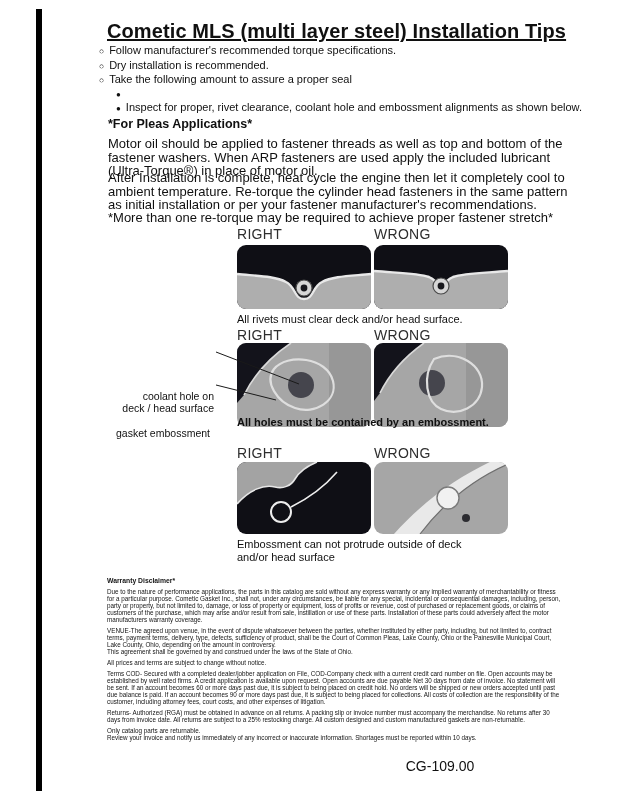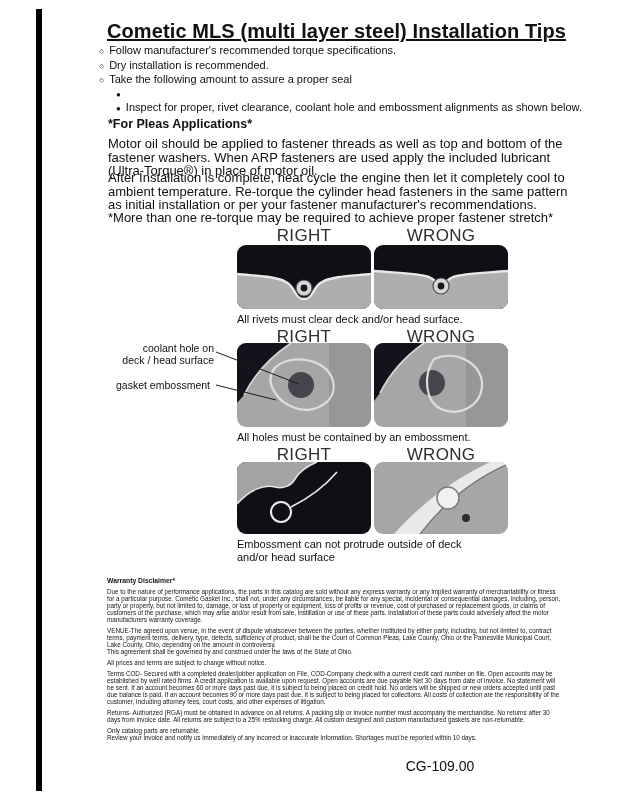--- a/index.html
+++ b/index.html
@@ -10,29 +10,29 @@
   .tips{position:absolute;left:99px;top:44px;}
   .tip{display:flex;align-items:baseline;gap:5px;font-size:11px;line-height:13.5px;}
   .tip .mk{flex:0 0 auto;}
   .mk-o{font-size:8.5px;}
   .mk-f{font-size:8px;}
   .tip.sub{margin-left:17px;}
   .diesel-heading{position:absolute;left:108px;top:117px;font-size:12.5px;font-weight:700;}
   .para{position:absolute;left:108px;width:474px;font-size:13px;line-height:13.5px;}
   .p1{top:137px;} .p2{top:171px;} .note{top:211px;width:480px;}
   .diagrams{position:absolute;left:0;top:224px;width:618px;height:352px;}
-  .dg-label{position:absolute;width:134px;text-align:center;font-size:17px;color:#2e2e2e;letter-spacing:.3px;}
+  .dg-label{position:absolute;width:134px;font-size:14px;color:#2e2e2e;letter-spacing:.3px;}
   .dg-r{left:237px;} .dg-w{left:374px;}
   .r1h{top:2px;} .r2h{top:103px;} .r3h{top:221px;}
   .dg-img{position:absolute;width:134px;border-radius:9px;overflow:hidden;background:transparent;}
   .dg-img svg{display:block;}
   .i1{top:21px;height:64px;} .i2{top:119px;height:84px;} .i3{top:238px;height:72px;}
   .dg-caption{position:absolute;left:237px;font-size:11px;line-height:13px;color:#101010;}
-  .c1{top:89px;} .c2{top:207px;} .c3{top:314px;width:256px;}
-  .callout{position:absolute;width:102px;text-align:right;font-size:10.5px;line-height:12px;white-space:pre-line;}
+  .c1{top:89px;} .c2{top:192px;font-weight:bold;} .c3{top:314px;width:256px;}
+  .callout{position:absolute;width:102px;text-align:right;font-size:10.5px;line-height:12px;white-space:pre-line;margin-top:48px;}
   .co1{left:112px;top:118px;} .co2{left:112px;top:155px;text-align:center;}
   .callout-lines{position:absolute;left:0;top:0;pointer-events:none;}
   .disclaimer{position:absolute;left:107px;top:577px;width:454px;font-size:6.3px;line-height:7px;color:#141414;}
   .disclaimer .dh{font-size:6.8px;font-weight:700;margin:0 0 4px 0;}
   .disclaimer p{margin:0 0 4px 0;white-space:pre-line;}
   .footer-code{position:absolute;left:385px;top:758px;width:110px;text-align:center;font-size:14px;}
 </style>
 </head>
 <body>
 

